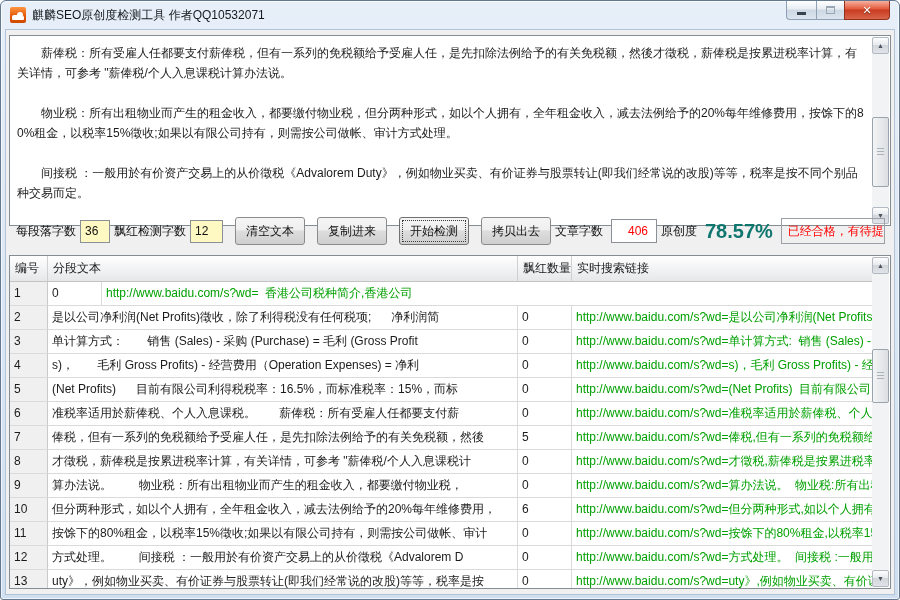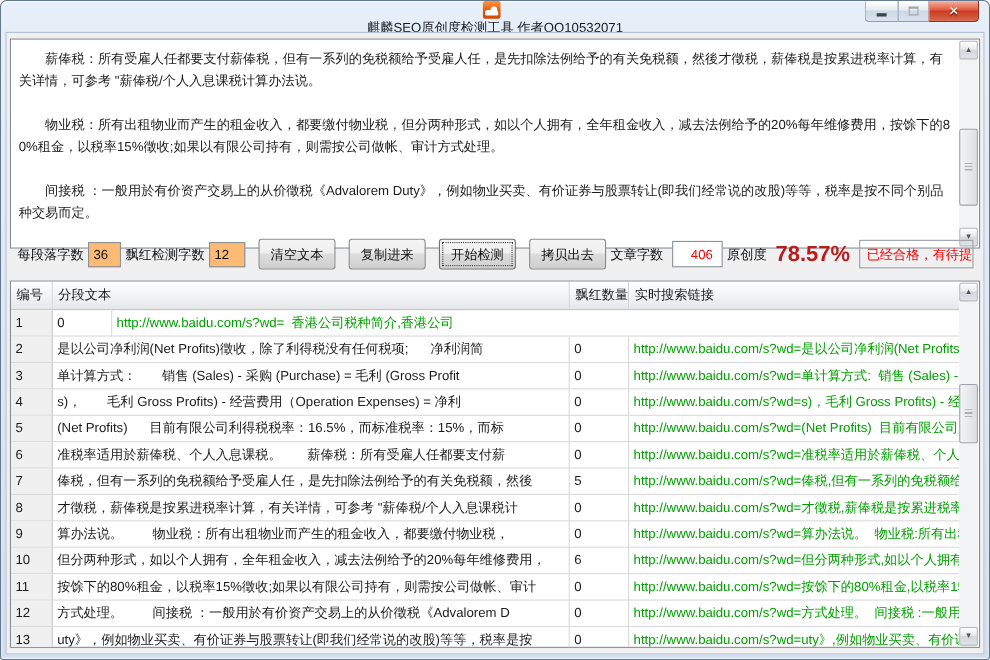--- a/index.html
+++ b/index.html
@@ -5,21 +5,21 @@
   * { box-sizing: border-box; margin: 0; padding: 0; }
   html,body { width:900px; height:600px; overflow:hidden;
     font-family:"Liberation Sans","DejaVu Sans",sans-serif; }
 
   
   .window { position:absolute; inset:0; width:900px; height:600px;
     background:linear-gradient(#e7eff9,#cfdfef);
     border:1px solid #64788f; border-radius:6px 6px 3px 3px;
     box-shadow:inset 0 0 0 1px rgba(255,255,255,.65); }
   .titlebar { position:absolute; left:0; top:0; right:0; height:28px;
-    display:flex; align-items:center; padding:0 9px;flex-direction:column; }
+    display:flex; align-items:center; padding:0 9px; }
   .app-icon { width:16px; height:16px; margin-right:6px; border-radius:2px;
     background:linear-gradient(#ff9540,#e05507 60%,#cf4a02); position:relative; flex:0 0 auto; }
   .app-icon::before { content:""; position:absolute; left:2px; bottom:3px; width:12px; height:5px;
     background:#fff; border-radius:2px 3px 1px 1px; }
   .app-icon::after { content:""; position:absolute; right:3px; bottom:5px; width:6px; height:6px;
     background:#fff; border-radius:50%; }
   .title-text { font-size:12px; color:#15191e; white-space:nowrap; }
 
   .win-controls { position:absolute; top:0; right:9px; display:flex; }
   .wbtn { height:19px; border:1px solid #8fa0b5; border-top:none;
@@ -58,32 +58,32 @@
   .sb-thumb::after { content:""; position:absolute; left:4px; right:4px; top:50%;
     margin-top:-4px; height:7px;
     background:repeating-linear-gradient(#a9b1b9 0 1px, transparent 1px 3px); }
   .ed-thumb { top:80px; height:70px; }
   .tb-thumb { top:92px; height:54px; }
 
   
   .toolbar { position:absolute; left:0; top:178px; right:0; height:46px;
     display:flex; align-items:center; padding:0 6px; }
   .tb-label { font-size:12px; color:#111; white-space:nowrap; margin:0 4px 0 4px; }
-  .tb-input { height:23px; border:1px solid #8b9097; background:#fdba74;
+  .tb-input { height:23px; border:1px solid #8b9097; background:#fef9c3;
     font-size:12px; color:#111; display:flex; align-items:center; padding:0 4px; }
   .inp-36 { width:30px; } .inp-12 { width:33px; }
   .tb-btn { height:28px; padding:0 10px; margin-left:12px; font-size:12px; color:#111;
     background:linear-gradient(#f5f5f5,#efefef 45%,#dddddd 50%,#cfcfcf);
     border:1px solid #8b8b8b; border-radius:3px;
     display:flex; align-items:center; white-space:nowrap; }
   .btn-focus { outline:1px dotted #3c3c3c; outline-offset:-4px; border-color:#707070; }
   .count-box { width:46px; height:24px; border:1px solid #8b9097; background:#fff;
     color:#ff0000; font-size:12px; display:flex; align-items:center; padding:0 16px;
     margin-left:4px; }
-  .big-pct { font-size:20px; font-weight:bold; color:#b91c1c; margin:0 8px 0 4px;
+  .big-pct { font-size:20px; font-weight:bold; color:#0f766e; margin:0 8px 0 4px;
     white-space:nowrap; }
   .status-box { flex:1; height:26px; border:1px solid #9aa0a6; color:#ff0000;
     font-size:12px; display:flex; align-items:center; padding:0 6px; margin-right:3px;
     white-space:nowrap; overflow:hidden; }
 
   
   .table-wrap { position:absolute; left:3px; top:225px; right:3px; height:334px;
     background:#fff; border:1px solid #848c94; overflow:hidden; }
   .tbl-header { position:absolute; left:0; top:0; right:18px; height:26px; display:flex; }
   .hcell { background:linear-gradient(#ffffff,#f0f1f3 60%,#e5e7e9);

